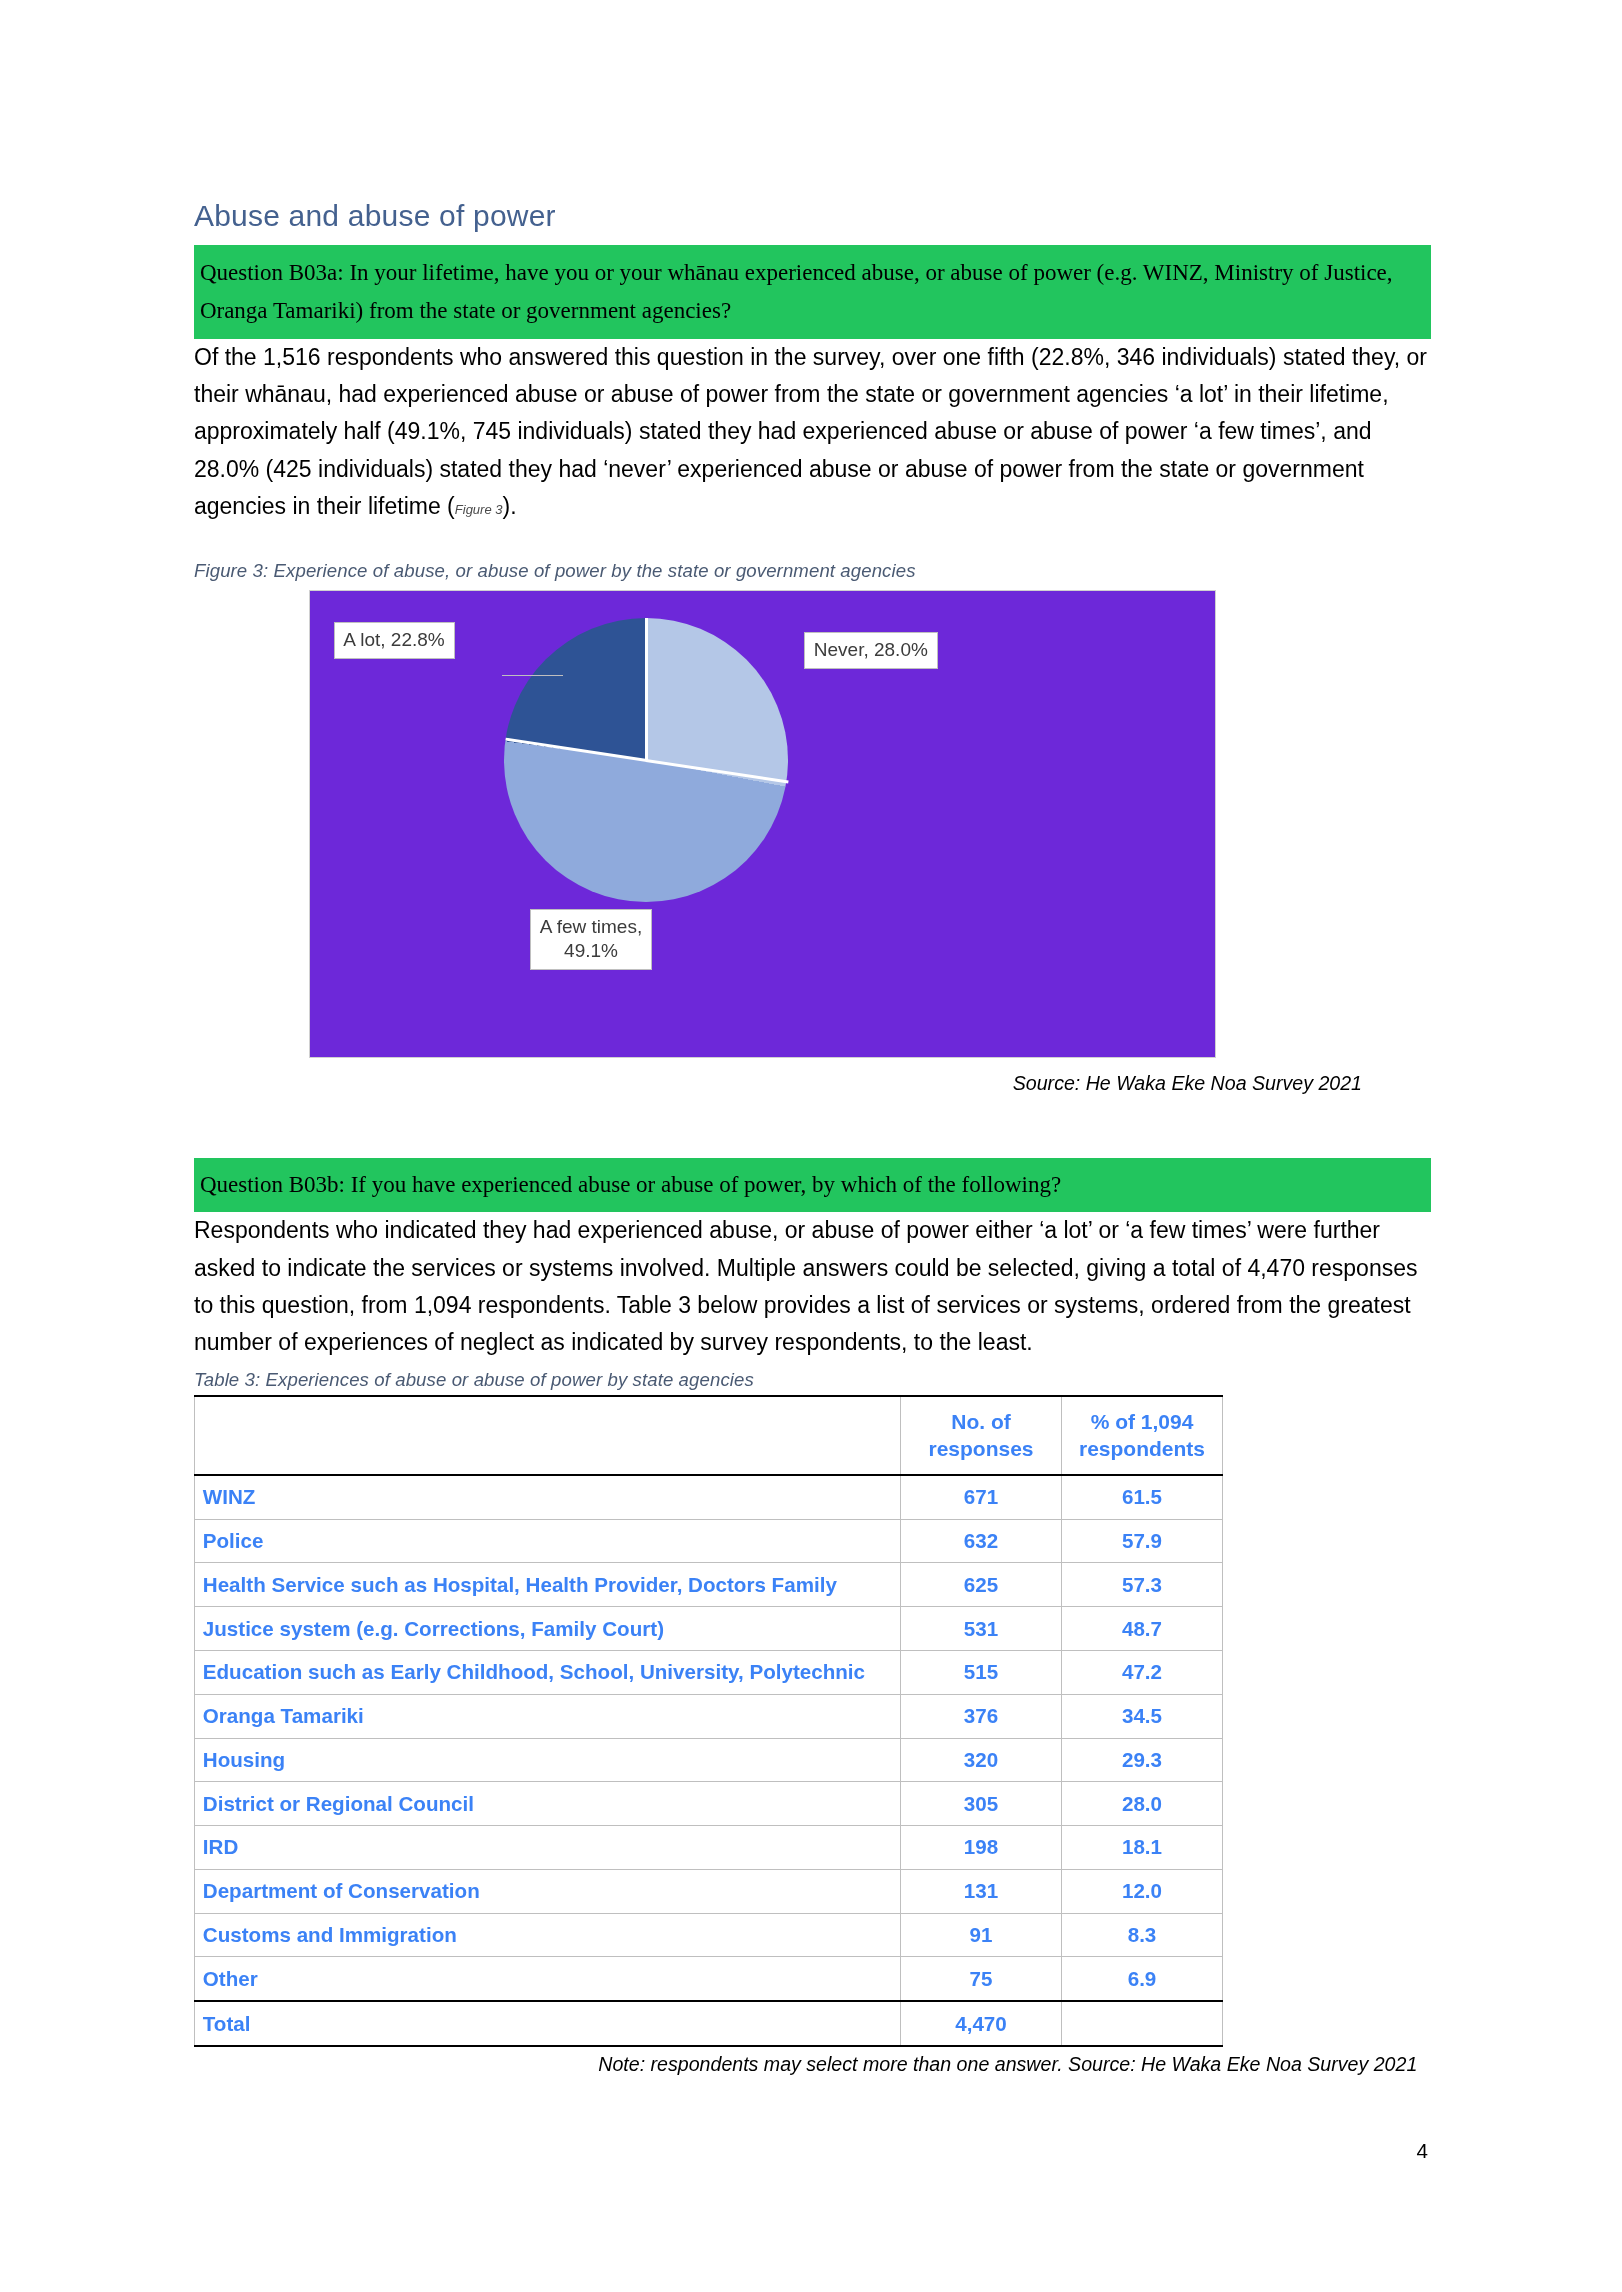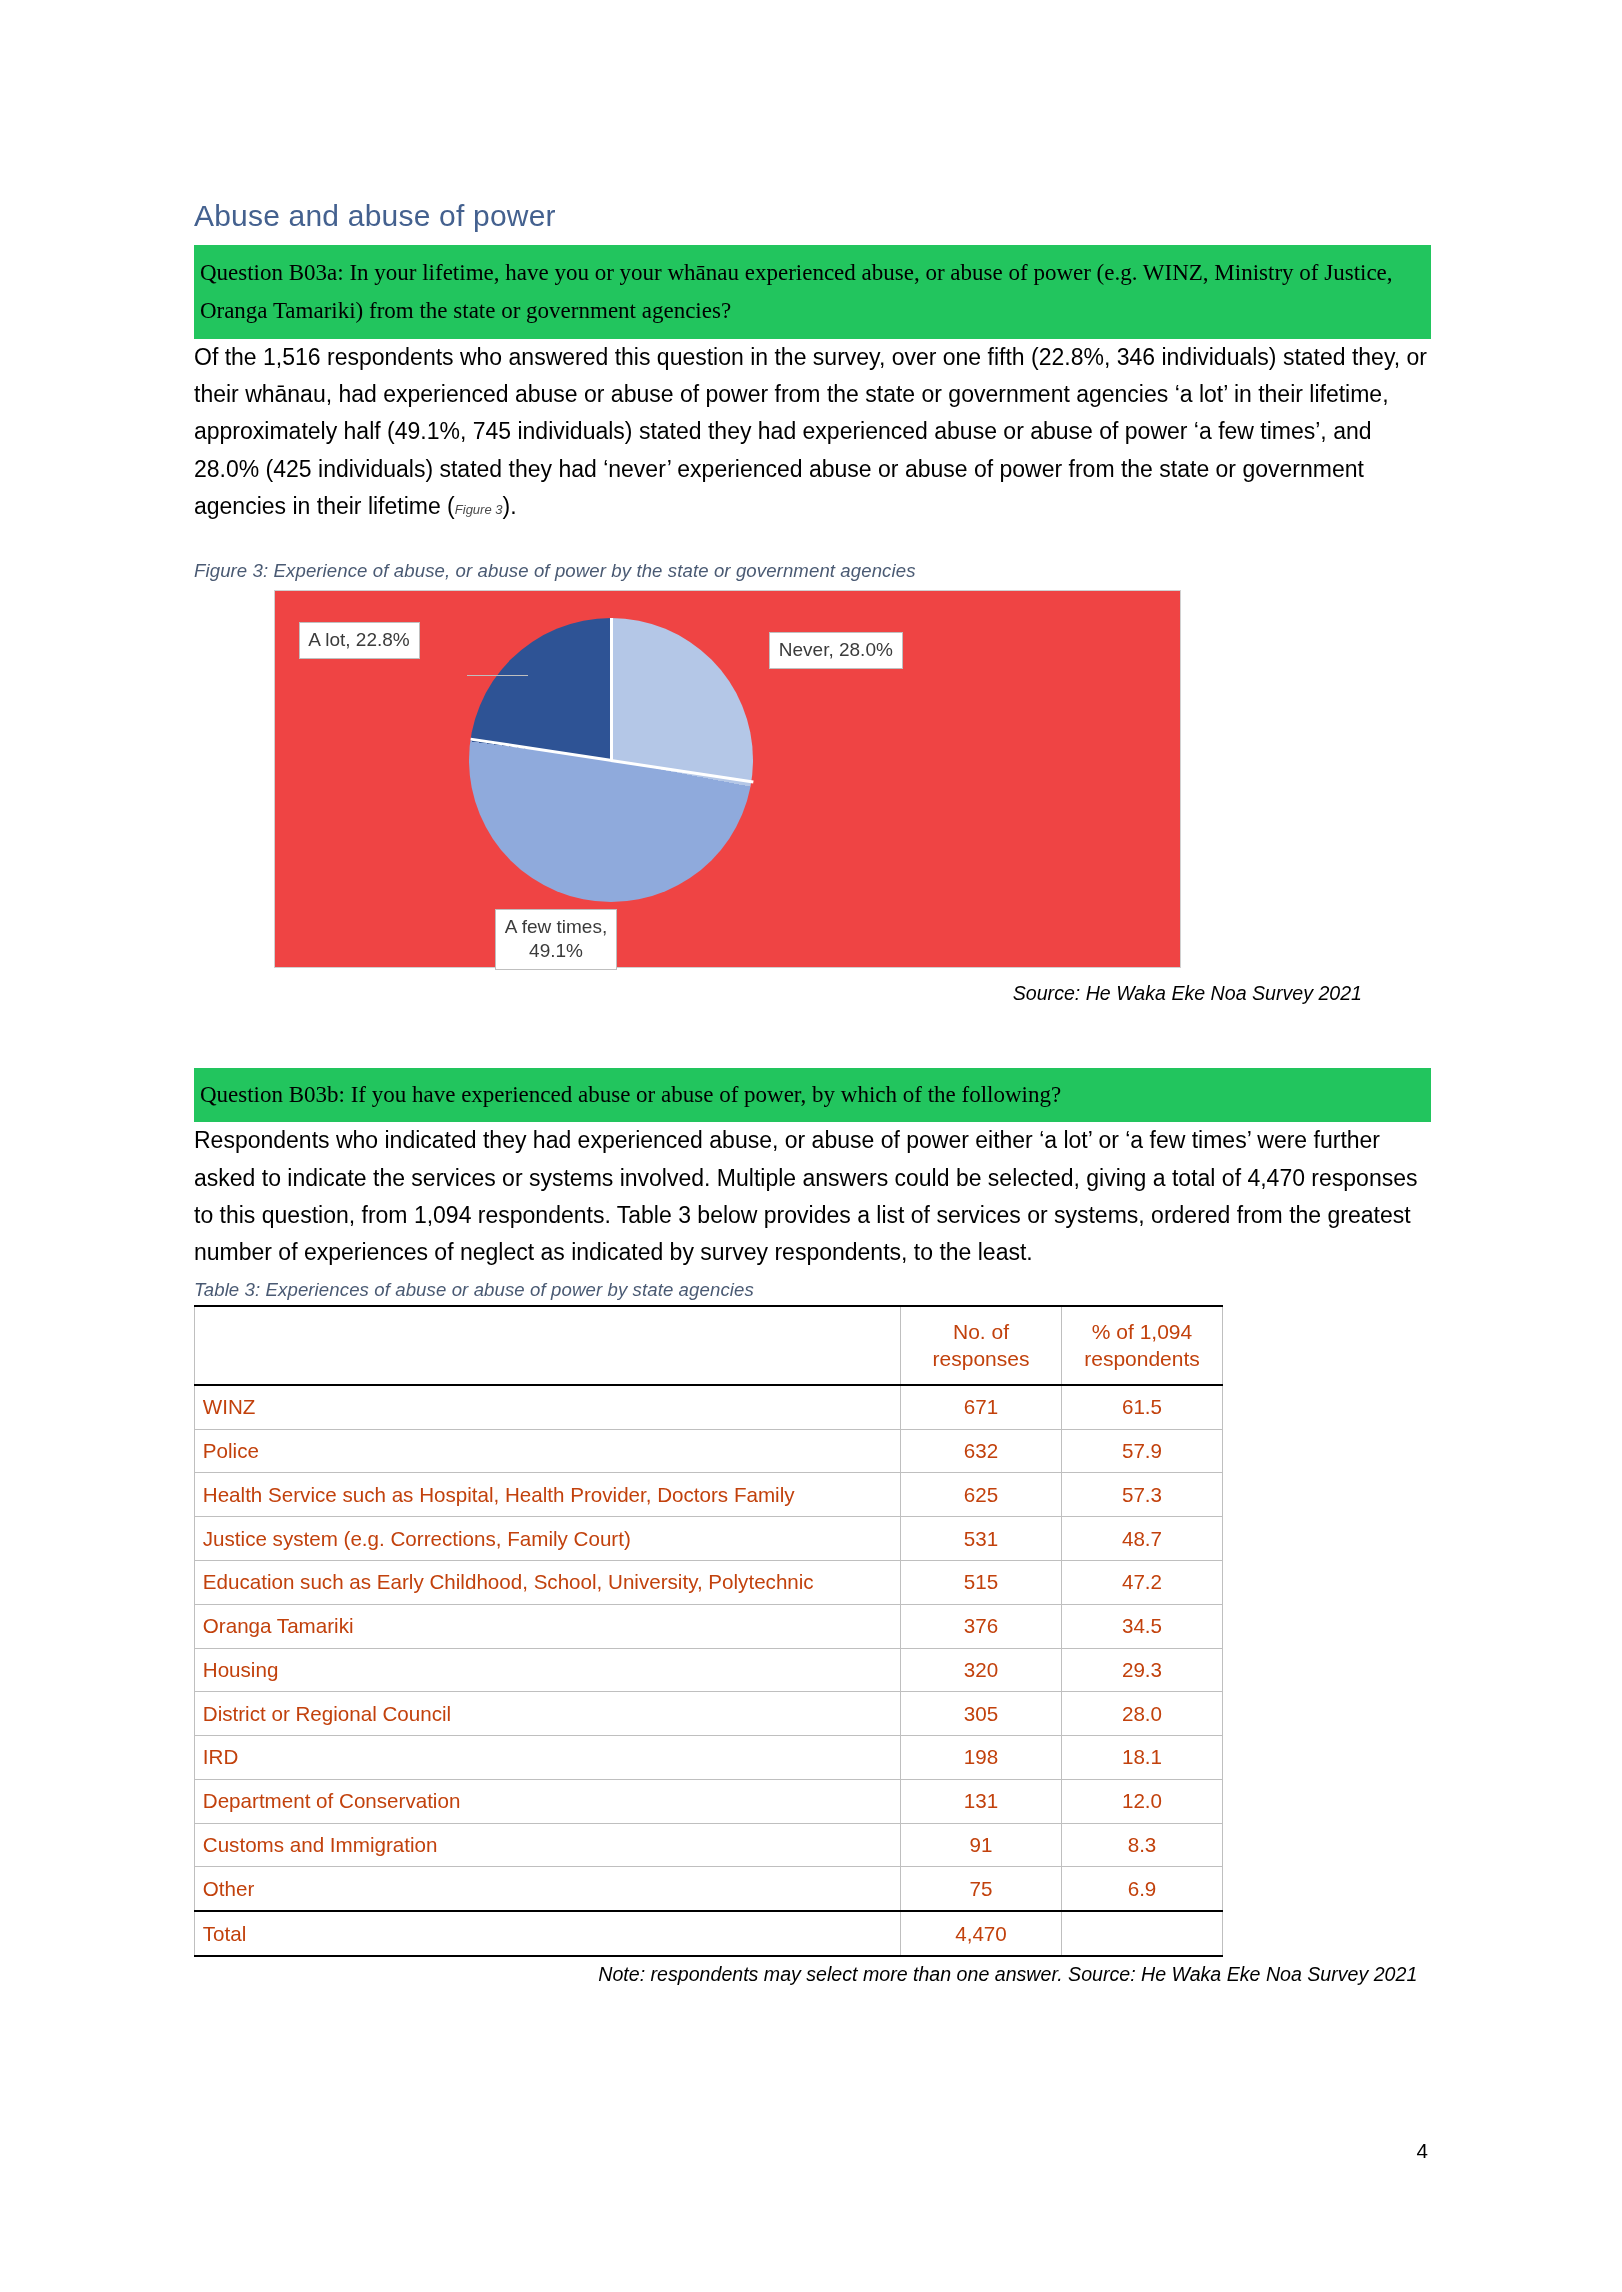--- a/index.html
+++ b/index.html
@@ -76,27 +76,27 @@
     color: #4a5a73;
     margin: 0;
     letter-spacing: 0.1px;
   }
   .cap-fig { padding-top: 35px; }
   .cap-tab { padding-top: 7.8px; }
 
   
   .chart-frame {
     position: relative;
-    margin-left: 80px;
+    margin-left: 115px;
     margin-top: 7.8px;
     width: 907px;
-    height: 378px;
+    height: 468px;
     border: 1px solid #D0D0D0;
     box-sizing: border-box;
-    background: #ef4444;
+    background: #6d28d9;
   }
   .pie-wrap {
     position: absolute;
     left: 194px;
     top: 27.4px;
     width: 284px;
     height: 284px;
   }
   .pie {
     width: 284px;
@@ -150,22 +150,22 @@
     border-collapse: collapse;
     width: 1027px;
     margin-top: 3.9px;
     font-size: 20.6px;
     table-layout: fixed;
   }
   table.t3 th, table.t3 td {
     border: 1px solid #BFBFBF;
     padding: 4.9px 7.8px;
     vertical-align: middle;
-    font-weight: 400;
-    color: #c2410c;
+    font-weight: 700;
+    color: #3b82f6;
   }
   table.t3 thead th {
     border-top: 2.5px solid #000000;
     border-bottom: 2.5px solid #000000;
     text-align: center;
     height: 67px;
     line-height: 1.3;
     font-size: 21px;
   }
   table.t3 thead th.lbl { border-left: 1px solid #BFBFBF; }

